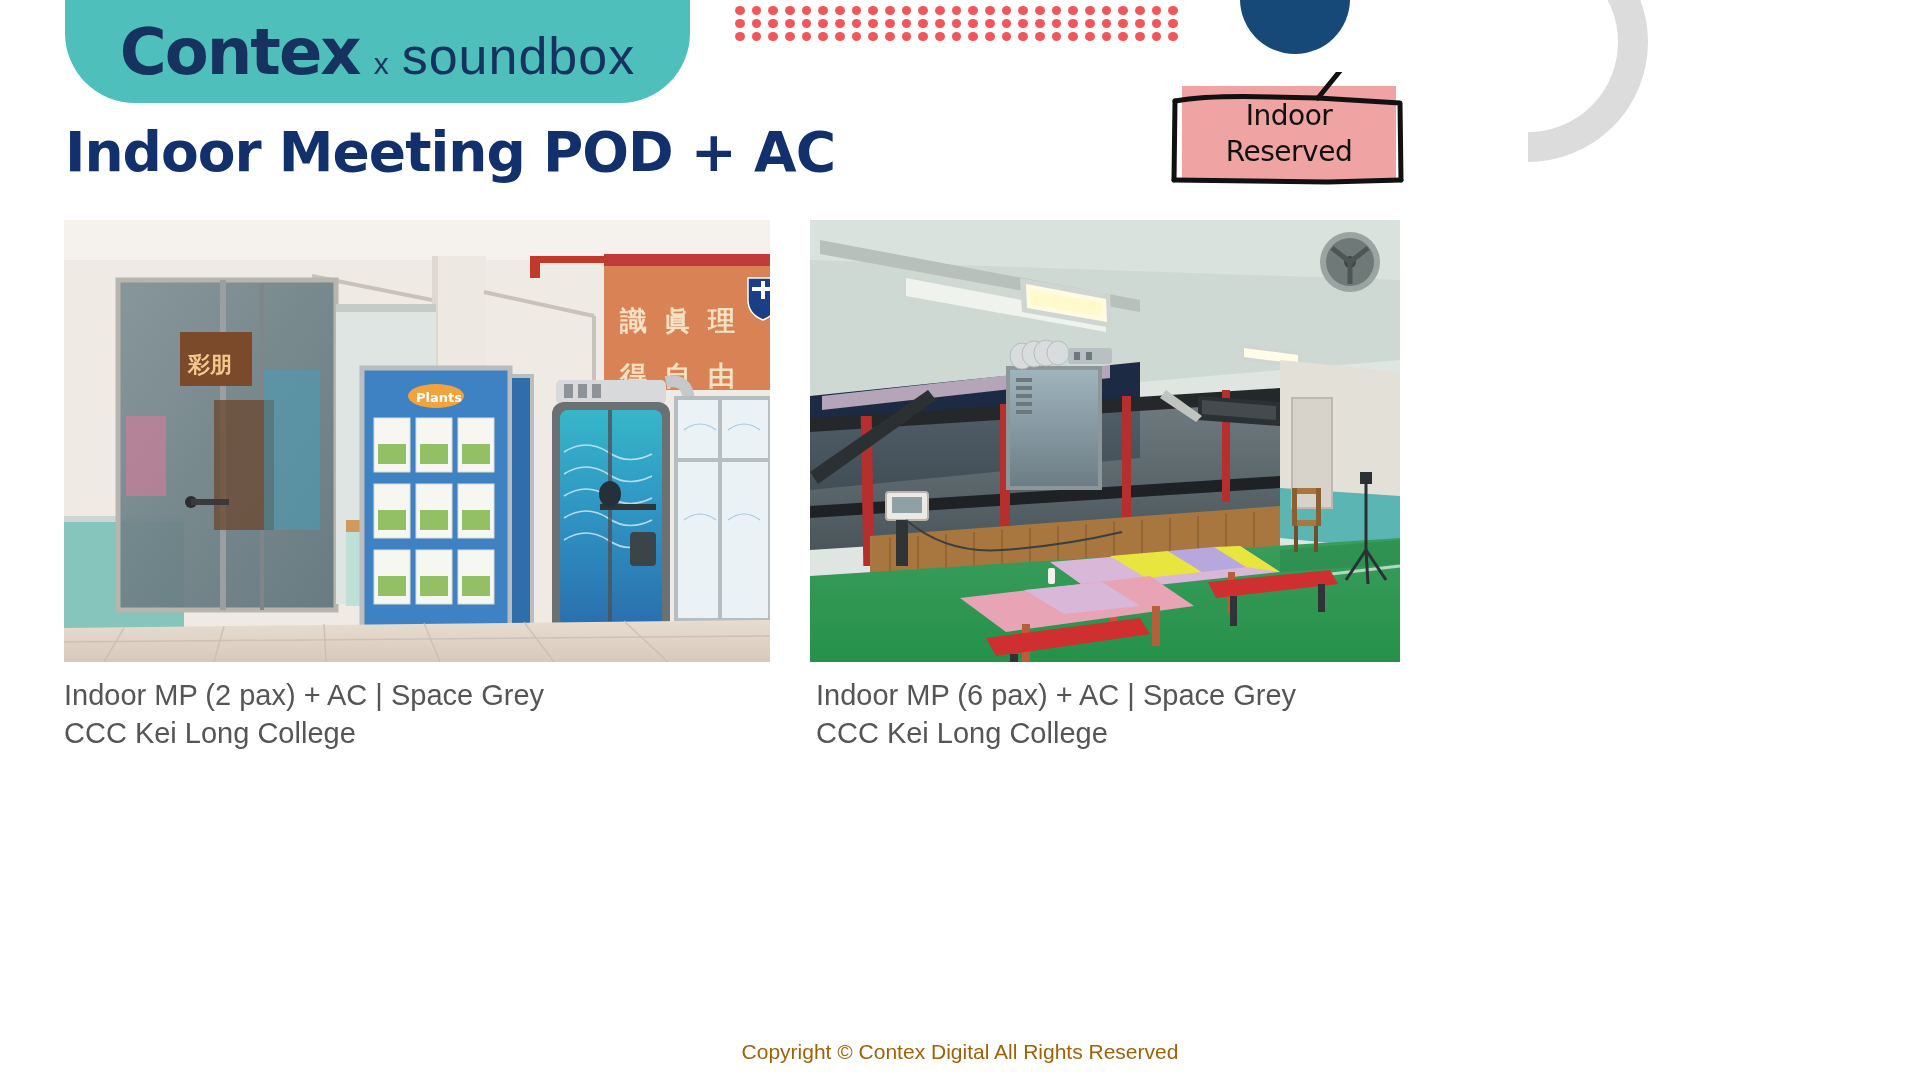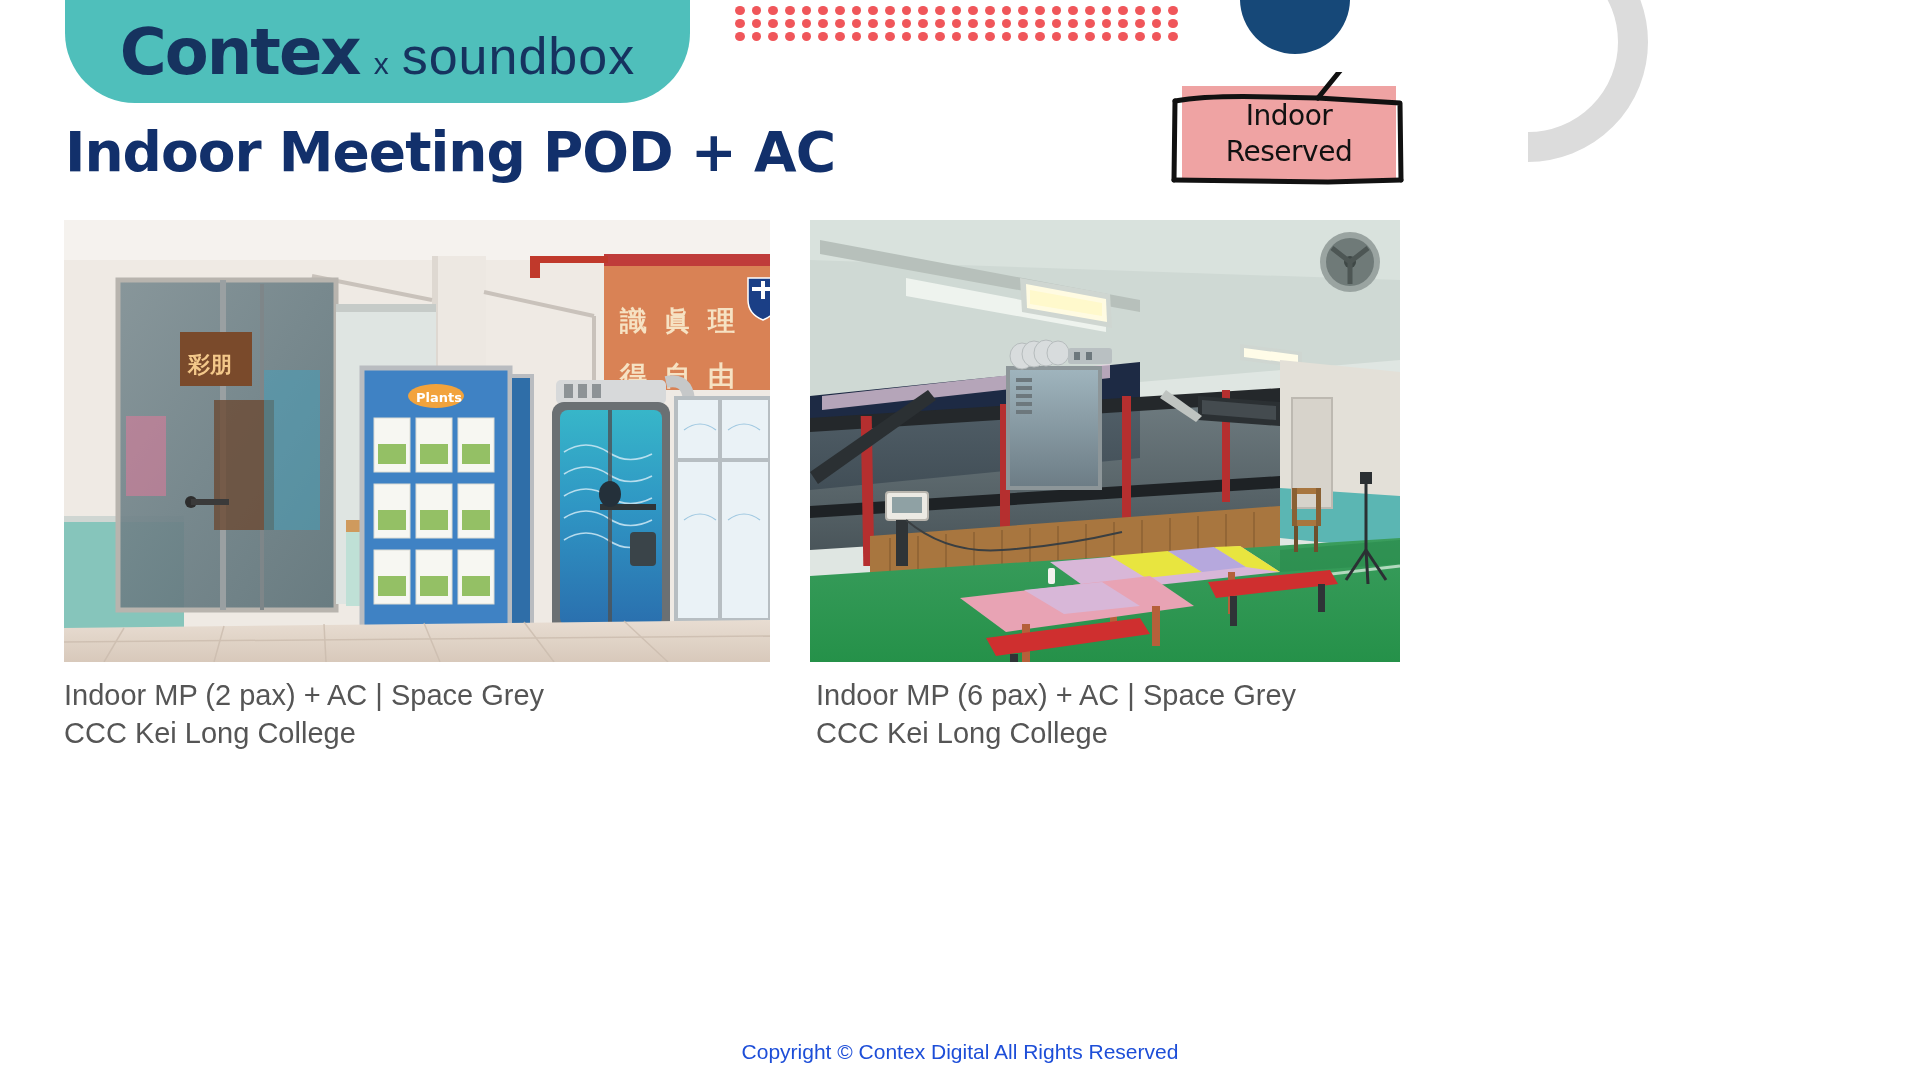--- a/index.html
+++ b/index.html
@@ -71,21 +71,21 @@
 
   
   .caption{position:absolute;font-size:29px;color:#555555;line-height:1.32;}
   #caption-left{left:64px;top:676px;}
   #caption-right{left:816px;top:676px;}
   .caption div{white-space:nowrap;}
 
   
   .footer{
     position:absolute;left:0;top:1040px;width:1920px;text-align:center;
-    font-size:21px;color:#1d4ed8;
+    font-size:21px;color:#a16207;
   }
 </style>
 </head>
 <body>
 
 <div class="slide">
 
   <div class="logo-pill">
     <div class="logo-text">
       <span class="logo-contex">Contex</span>

